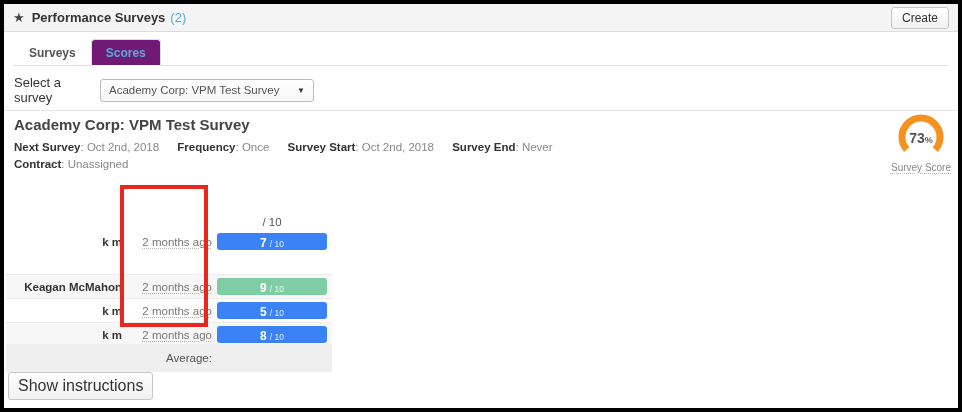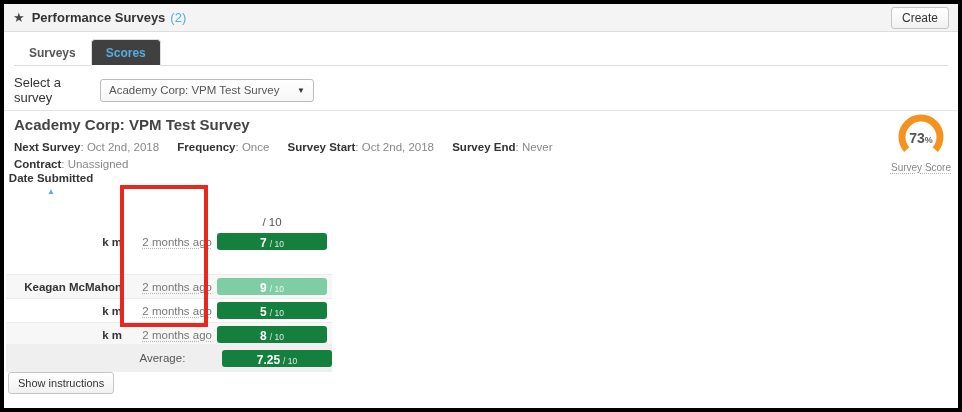--- a/index.html
+++ b/index.html
@@ -26,21 +26,21 @@
   
   .tabbar {
     position:absolute; top:36px; left:10px; right:10px; height:26px;
     border-bottom:1px solid #ddd; display:flex; align-items:flex-end;
   }
   .tab {
     font-size:12px; font-weight:bold; color:#555; padding:6px 14px 5px;
     border:1px solid transparent; cursor:pointer; margin-bottom:-1px;
   }
   .tab.active {
-    color:#55acdd; background:#404040; border-color:#ddd;
+    color:#55acdd; background:#701a75; border-color:#ddd;
     border-bottom-color:#fff; border-radius:4px 4px 0 0;text-align:center;
   }
   
   .select-row { position:absolute; top:71px; left:10px; display:flex; align-items:center; }
   .select-label { font-size:13px; font-weight:normal; color:#333; width:86px; }
   .survey-select {
     width:214px; height:23px; border:1px solid #bbb; border-radius:3px;
     background:linear-gradient(#fff,#f7f7f7); font-size:11.5px; color:#555;
     display:flex; align-items:center; padding:0 8px; cursor:pointer;
   }
@@ -80,31 +80,31 @@
   .row .resp { font-weight:bold; color:#333; }
   .row .date { color:#777; }
   .row.alt { background:#f7f7f7; }
   .row.sep { border-top:1px solid #ececec;margin-top:20px; }
   .badge {
     width:110px; height:17px; margin:3px auto 0; border-radius:3px;
     color:#fff; text-align:center; line-height:17px;
   }
   .badge .score { font-size:12px; font-weight:bold; }
   .badge .max { font-size:8.5px; opacity:.85; margin-left:3px; }
-  .badge-orange { background:#15803d; }
+  .badge-orange { background:#3b82f6; }
   .badge-green  { background:#7fcda4; }
   .avg-row { top:340px; height:28px; background:#efefef; align-items:center; }
   .avg-label { font-size:11.5px; color:#555; text-align:center; }
   .avg-row .badge { margin:0 auto; }
   
   .red-box {
     position:absolute; left:116px; top:181px; width:88px; height:142px;
     border:4px solid #e8281e; z-index:10; pointer-events:none;
   }
-  .show-instructions { position:absolute; left:4px; top:368px; font-size:11px; padding:4px 9px; }
+  .show-instructions { position:absolute; left:4px; top:368px; font-size:16px; padding:4px 9px; }
 </style>
 </head>
 <body>
 
 <div class="frame">
 
   <div class="header-bar">
     <span class="star">★</span>
     <span class="app-title">Performance Surveys</span>
     <span class="app-count">(2)</span>
@@ -141,23 +141,20 @@
     <div class="gauge-wrap">
       <svg width="64" height="44" viewBox="0 0 64 44">
         <path id="gauge-arc" d="M 17.7 36.6 A 19 19 0 1 1 46.3 36.6" fill="none" stroke-width="7" stroke="#f5921e"></path>
       </svg>
       <div class="gauge-value"><span>73</span><span class="pct">%</span></div>
     </div>
     <span class="gauge-caption dotted">Survey Score</span>
   </div>
 
   <div class="tbl cols thead" style="position:absolute; top:168px;">
-    <div class="th c2">
-      <span>Date Submitted</span> <span class="sort-asc">▲</span>
-    </div>
   </div>
 
   <div class="tbl cols scale-row" style="position:absolute; top:210px;">
     <div class="c1"></div>
       <div class="c2"></div>
     <div class="c3 scale-cell">/ 10</div>
   </div>
 
   <div class="tbl cols row" style="top:226px;">
     <div class="cell resp c1">k m</div>
@@ -184,22 +181,19 @@
     <div class="cell resp c1">k m</div>
     <div class="cell date c2"><span class="dotted">2 months ago</span></div>
     <div class="c3">
         <div class="badge badge-orange"><span class="score">8</span><span class="max">/ 10</span></div>
       </div>
   </div>
 
   <div class="tbl cols avg-row" style="position:absolute; top:340px;gap:22px;">
     <div class="c1"></div>
     <div class="c2 avg-label">Average:</div>
-    <div class="c3">
-        <div class="badge badge-orange"><span class="score">7.25</span><span class="max">/ 10</span></div>
-      </div>
   </div>
 
   <div class="red-box"></div>
 
   <span class="btn show-instructions">Show instructions</span>
 
 </div>
 
 </body></html>

